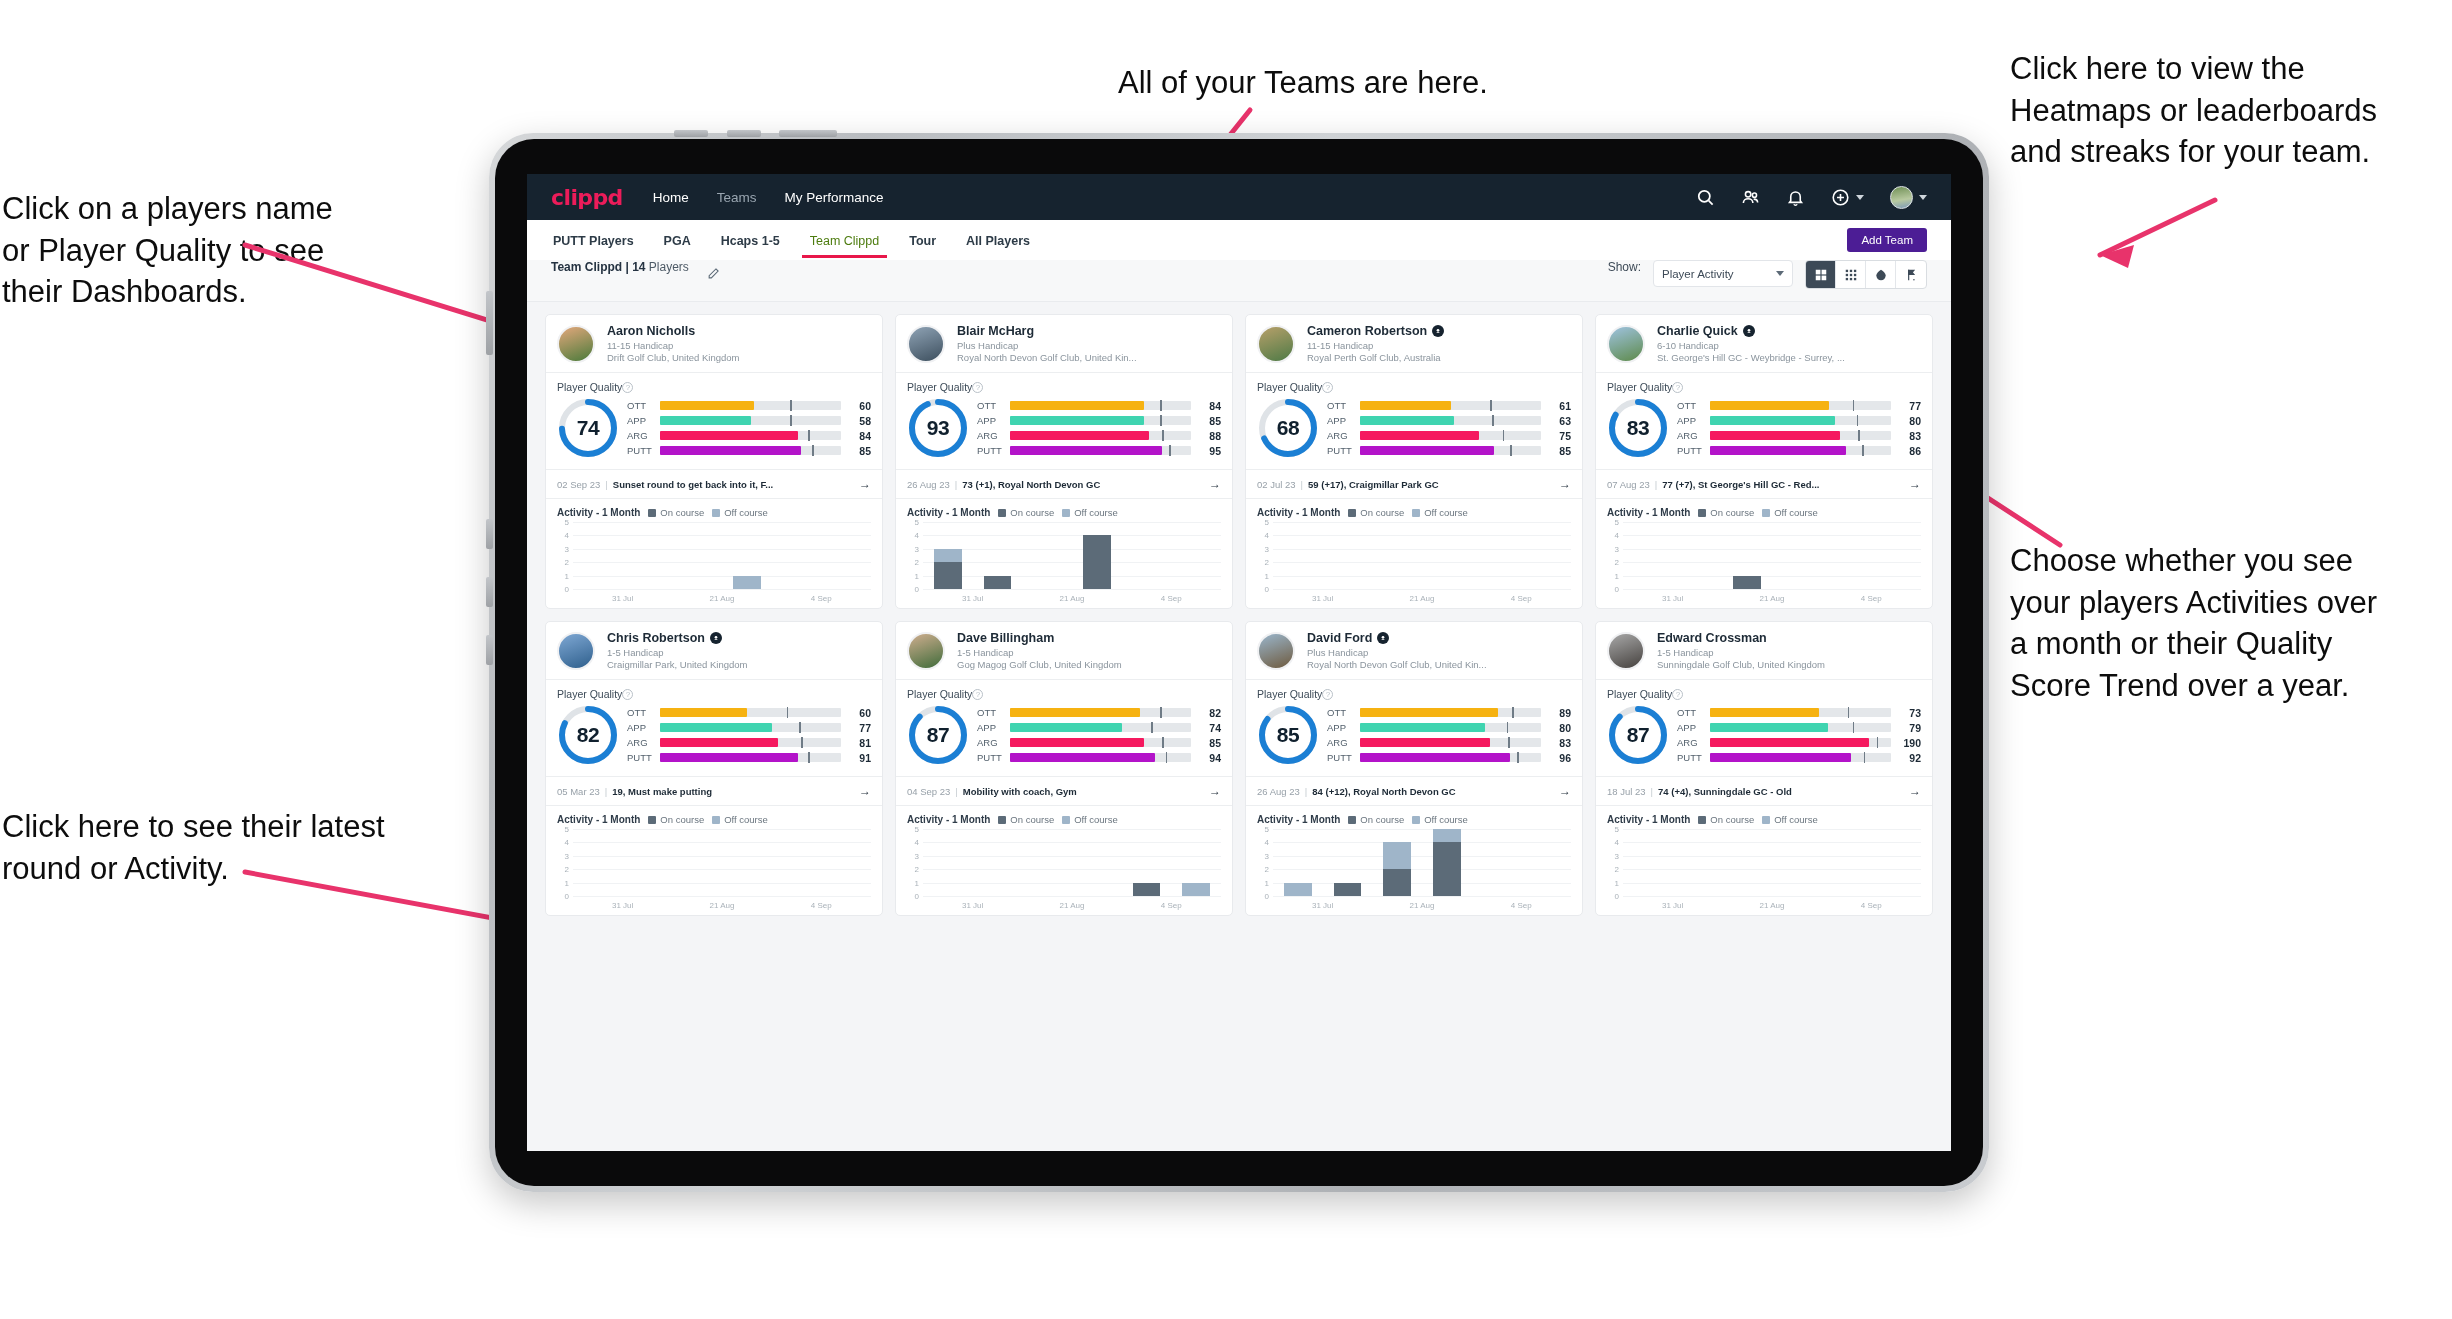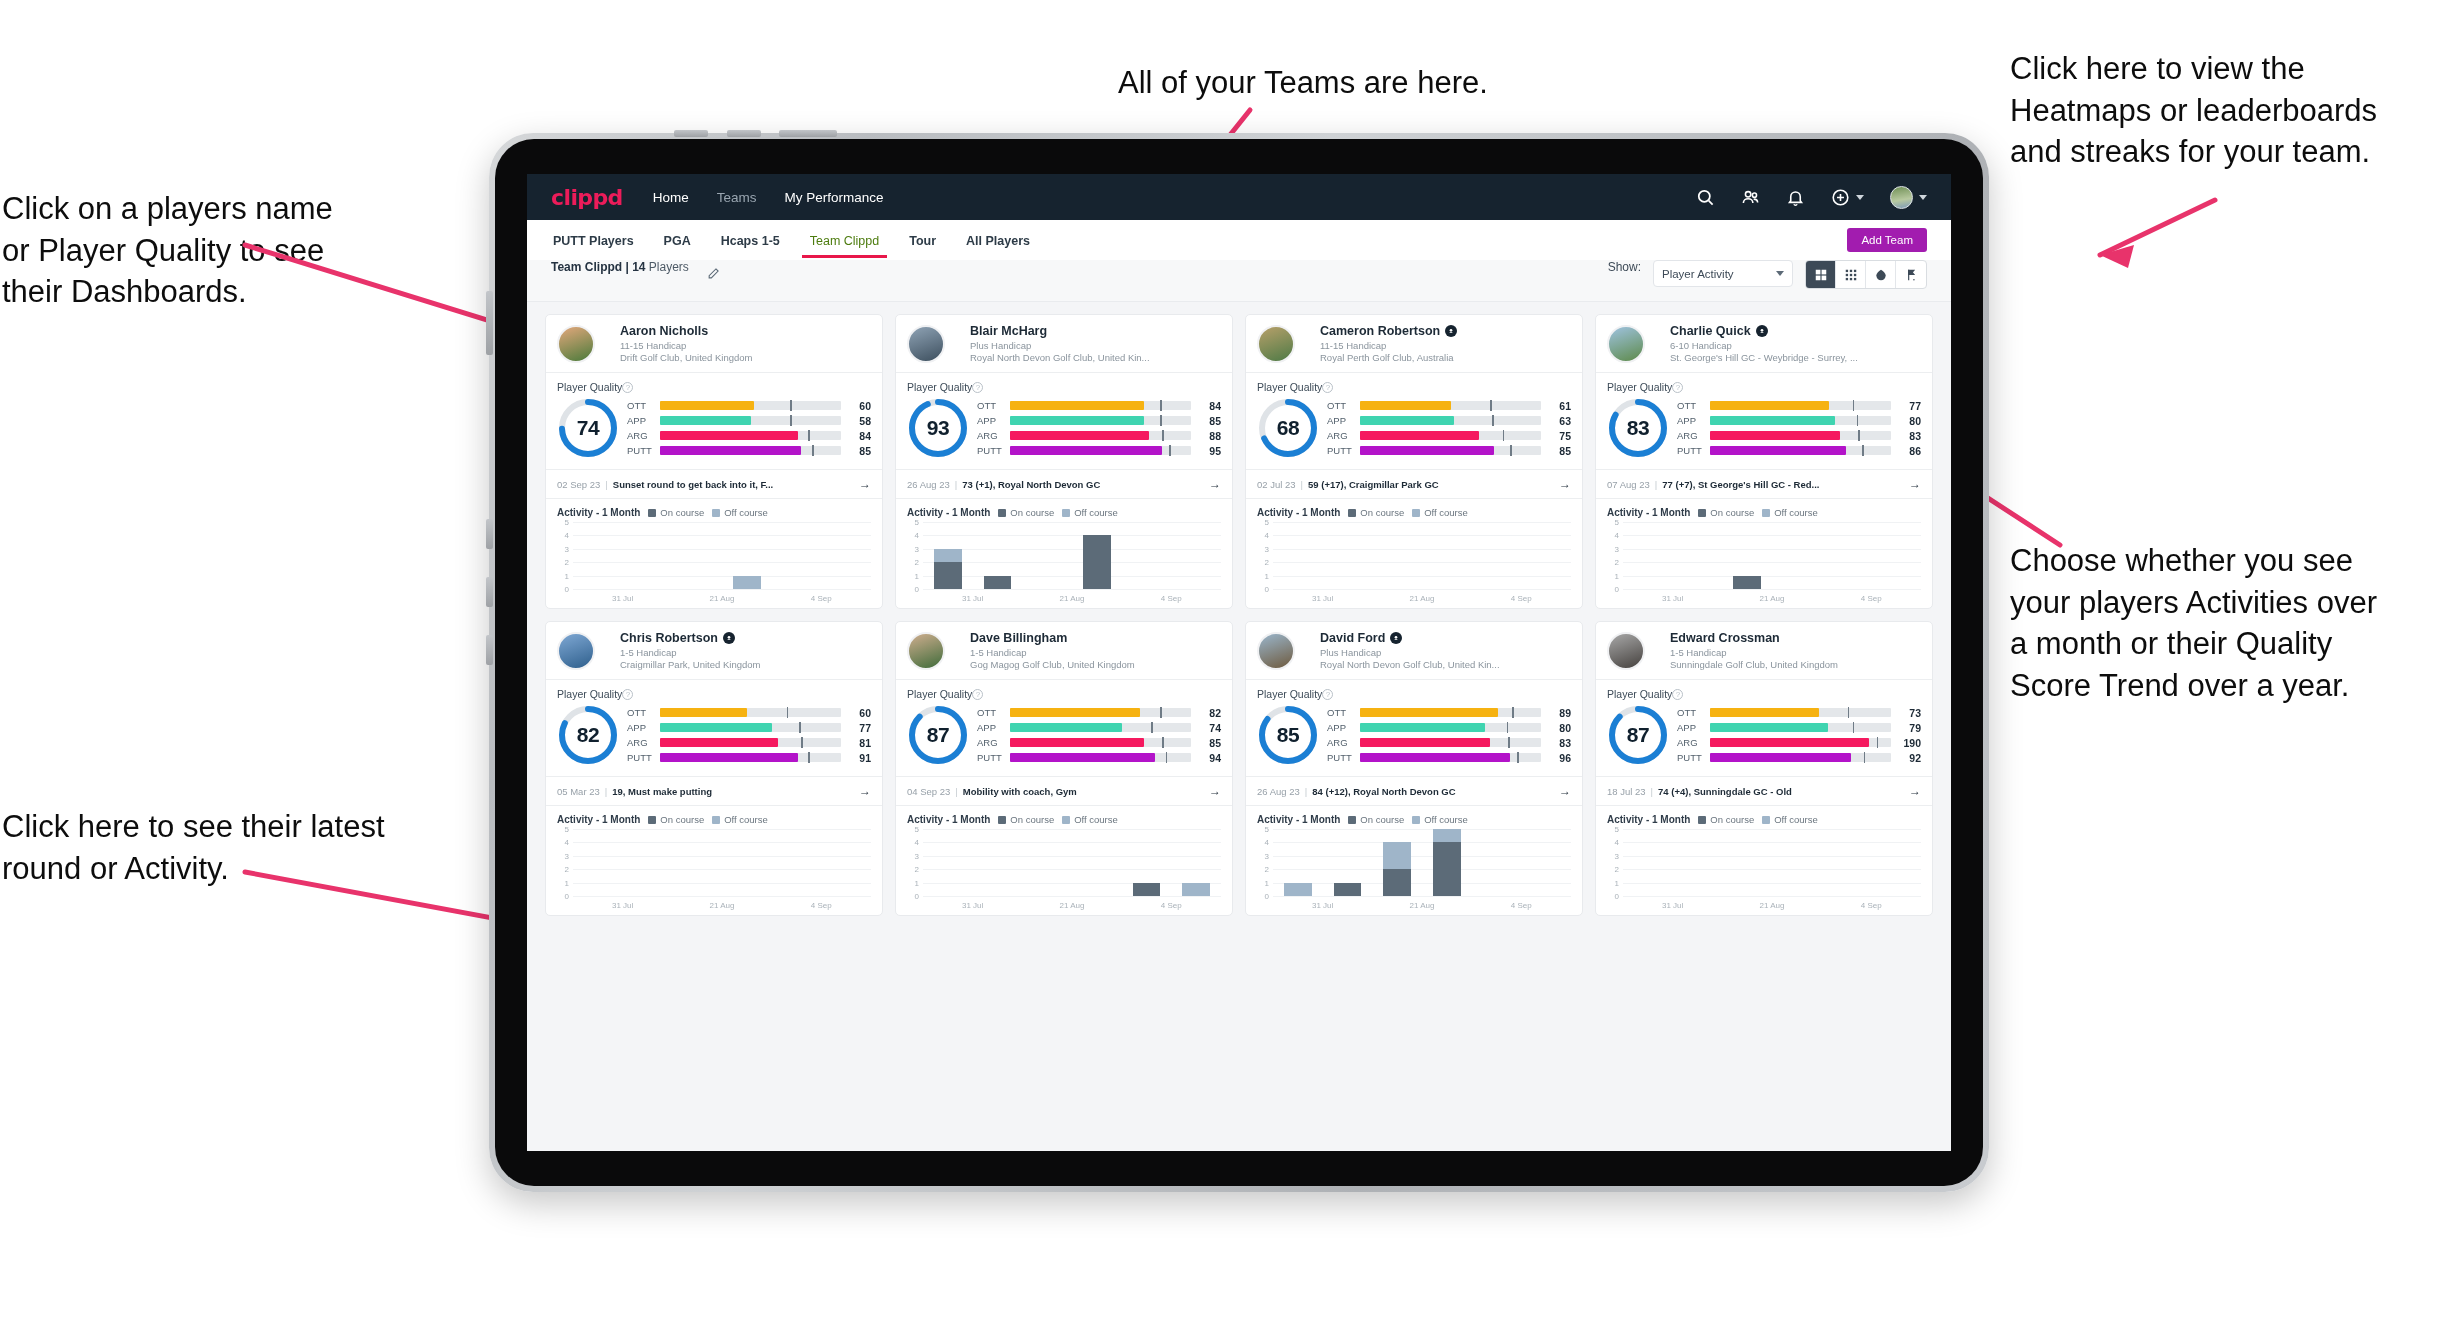--- a/index.html
+++ b/index.html
@@ -73,21 +73,21 @@
     height: 40px; background: #ffffff;
     display: flex; align-items: center; padding: 0 24px;
     position: relative;
   }
   .tab { font-size: 12.5px; color: #2d3b47; margin-right: 26px; position: relative; padding: 11px 2px 10px; font-weight:600;}
   .tab.active { color: #4d7c0f; font-weight: 400; }
   .tab.active::after {
     content:""; position:absolute; left:-6px; right:-6px; bottom:0; height:2.5px; background:#e8174a;
   }
   .addteam {
-    margin-left: auto; background: #a21caf; color: #fff;
+    margin-left: auto; background: #4c1d95; color: #fff;
     font-size: 11.5px; padding: 6px 14px; border-radius: 3px; border:none;
   }
 
   
   .filterrow {
     height: 42px; background: #f7f8f9;
     display: flex; align-items: flex-start; padding: 0 24px; gap: 12px;
     border-bottom: 1px solid #e9ebee;
   }
   .teamlabel { font-size: 12px; color: #243241; font-weight: 700; }
@@ -121,21 +121,21 @@
   .grid {
     padding: 12px 18px 0 18px;
     display: grid; grid-template-columns: repeat(4, 1fr);
     gap: 12px;
     background:#f4f5f7;
   }
   .card {
     background: #fff; border: 1px solid #e8eaed; border-radius: 5px;
     overflow: hidden;
   }
-  .card-head { display:flex; align-items:center; gap:25px; padding: 9px 11px; }
+  .card-head { display:flex; align-items:center; gap:12px; padding: 9px 11px; }
   .pavatar {
     width: 38px; height: 38px; border-radius: 50%; flex: 0 0 38px;
     border: 2px solid #f0f1f3; background: #cfd6dc;
   }
   .pname { font-size: 12.5px; font-weight: 700; color:#1d2a36; display:flex; align-items:center; gap:5px;}
   .verified { width: 12px; height: 12px; border-radius:50%; background:#16232f; display:inline-flex;align-items:center;justify-content:center; }
   .verified svg{width:8px;height:8px;}
   .phcap { font-size: 9.5px; color:#8a949d; margin-top: 2px; }
   .pclub { font-size: 9.5px; color:#8a949d; margin-top:1px; white-space:nowrap; overflow:hidden; text-overflow:ellipsis; max-width: 215px;}
 

